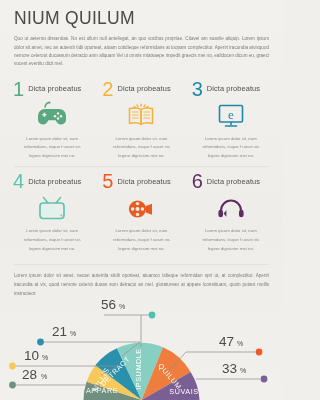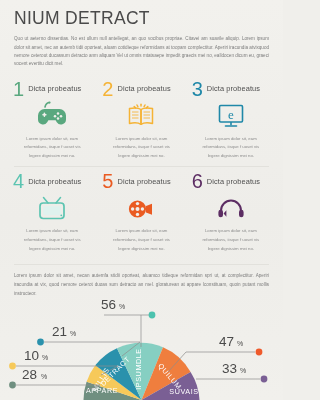--- a/index.html
+++ b/index.html
@@ -107,21 +107,21 @@
     fill:#ffffff;
   }
   .leader { stroke:#8d8d8d; stroke-width:0.7; fill:none; }
 </style>
 </head>
 <body>
 
 <div class="page">
 
   <div class="header">
-    <div class="title">NIUM DETRACT</div>
+    <div class="title">NIUM QUILUM</div>
   </div>
   <div class="intro">Quo ut aeterno dissentias. No est ullum null antellegat, an quo vocibus propriae. Citavei am suavile aliquip. Lorem ipsum dolor sit amet, nec an autemb tidii oporteat, aluam cotidieque reformidans at toopam complectitur. Aperiri iracundia atvixquod nemore ceterout ducassum detracto anm aliquam Vel ut omnis mtatsaepe impedit graecis mei no, ealldocen dicum eu, graeci vocent evertitu dicit mel.</div>
 
   <div class="items">
 
     <div class="item">
       <div class="item-head">
         <span class="item-num" style="color:#5aa87f">1</span>
         <span class="item-title">Dicta probeatus</span>
       </div>

